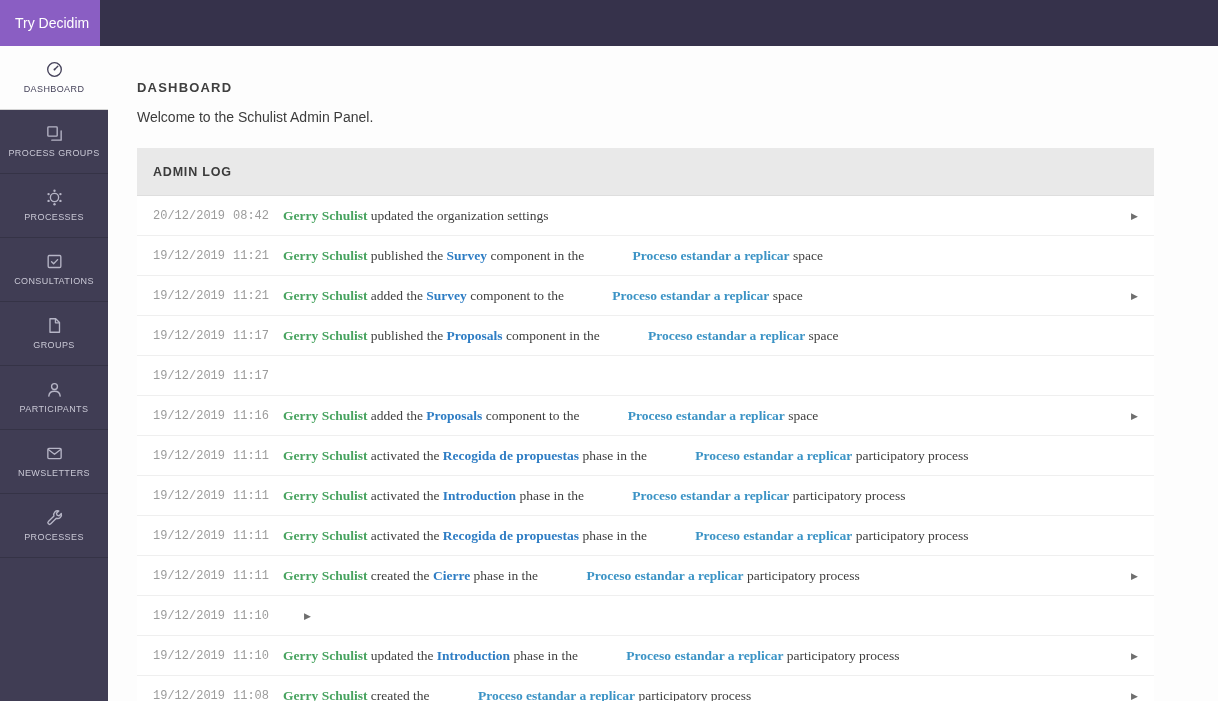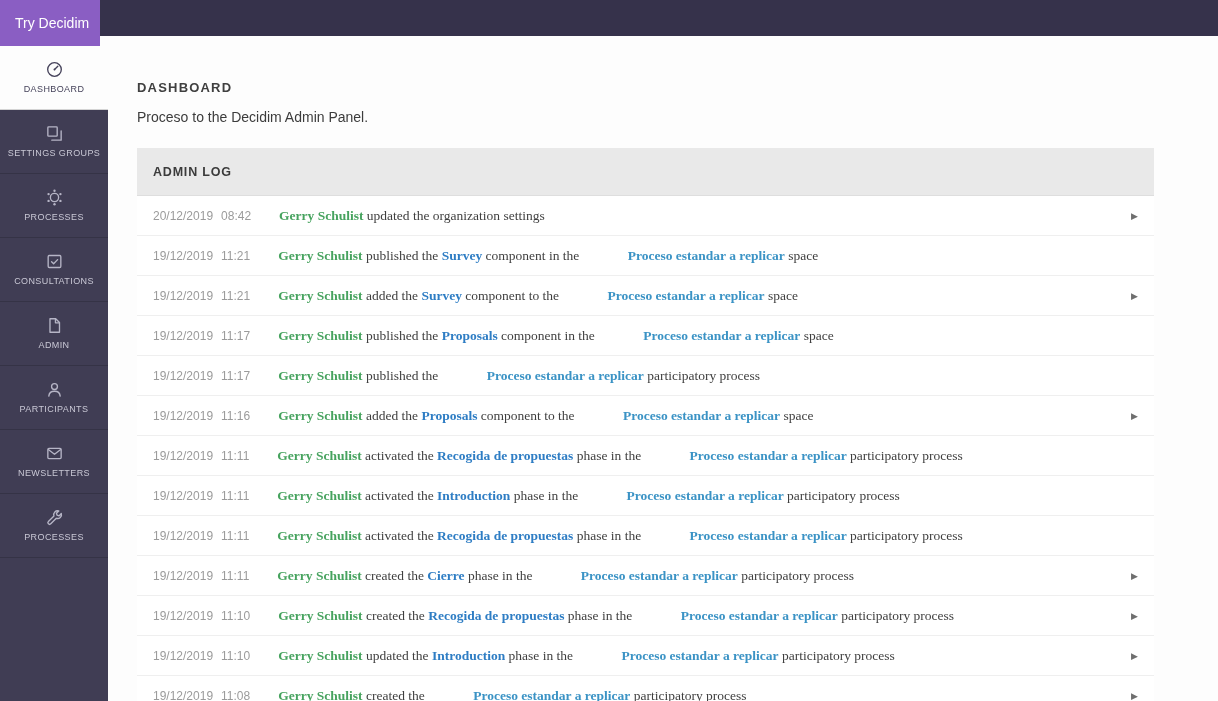--- a/index.html
+++ b/index.html
@@ -6,21 +6,21 @@
   :root{
     --brand-bg:#8a5ec3; --topbar-bg:#36324b; --sidebar-bg:#403d54;
     --user-link:#47a35f; --resource-link:#2e7dc4; --space-link:#3b93c5;
   }
   html,body{
     width:1218px; height:701px; overflow:hidden;
     font-family:"Liberation Sans", sans-serif;
     background:#fdfdfd; position:relative;
   }
   
-  .topbar{ position:absolute; top:0; left:0; width:1218px; height:36px; background:var(--topbar-bg); z-index:5; }
+  .topbar{ position:absolute; top:0; left:0; width:1218px; height:46px; background:var(--topbar-bg); z-index:5; }
   .brand{
     position:absolute; left:0; top:0; width:100px; height:46px;
     background:var(--brand-bg); color:#fff; font-size:14px;
     display:flex; align-items:center; padding-left:15px; cursor:pointer;
   }
   
   .sidebar{ position:absolute; top:46px; left:0; width:108px; height:655px; background:var(--sidebar-bg); z-index:4; }
   .side-item{
     display:flex; flex-direction:column; align-items:center; justify-content:center;
     height:64px; border-bottom:1px solid rgba(0,0,0,0.16);
@@ -46,21 +46,21 @@
     height:48px; display:flex; align-items:center; padding:9px 16px;
     background:#e9e9e9; border-bottom:1px solid #dedede;
   }
   .card-title{ font-size:12.5px; font-weight:700; letter-spacing:0.8px; color:#3b3b3b; }
   .log-list{ list-style:none; }
   .log-row{
     display:flex; align-items:center; height:40px; padding:0 16px;
     border-bottom:1px solid #efefef; background:#fff;
     font-size:13.5px; color:#3f3f3f; white-space:nowrap;
   }
-  .log-dates{ font-family:Liberation Sans, sans-serif; font-size:12px; color:#9b9b9b; margin-right:28px; }
+  .log-dates{ font-family:Liberation Mono, monospace; font-size:12px; color:#9b9b9b; margin-right:14px; }
   .log-time{ margin-left:8px; }
   .log-text{ flex:1; overflow:hidden;font-family:Liberation Serif, serif; }
   .user-link{ color:var(--user-link); font-weight:700; cursor:pointer; text-decoration:none; }
   .res-link{ color:var(--resource-link); font-weight:700; cursor:pointer; text-decoration:none; }
   .space-link{ color:var(--space-link); font-weight:700; cursor:pointer; text-decoration:none;padding-left:45px; }
   .log-arrow{
     width:16px; text-align:right; margin-left:12px; color:#6e6e6e;
     font-size:9px; line-height:40px; cursor:pointer; user-select:none;
   }
   .log-arrow.empty{ cursor:default; }
@@ -84,21 +84,21 @@
         </span>
         <span class="side-label">DASHBOARD</span>
       </a>
       <a class="side-item">
         <span class="side-icon">
           <svg viewBox="0 0 24 24" fill="none" stroke="currentColor" stroke-width="1.7" stroke-linecap="round" stroke-linejoin="round">
             <rect x="3.6" y="3.6" width="11.8" height="11.8" rx="1"></rect>
             <path d="M20.4 8.6v11.8H8.6"></path>
           </svg>
         </span>
-        <span class="side-label">SETTINGS GROUPS</span>
+        <span class="side-label">PROCESS GROUPS</span>
       </a>
       <a class="side-item">
         <span class="side-icon">
           <svg viewBox="0 0 24 24" fill="none" stroke="currentColor" stroke-width="1.7" stroke-linecap="round" stroke-linejoin="round">
             <circle cx="12" cy="12" r="5.2"></circle>
             <circle cx="12" cy="3.4" r="1.5" fill="currentColor" stroke="none"></circle>
             <circle cx="19.5" cy="7.7" r="1.5" fill="currentColor" stroke="none"></circle>
             <circle cx="19.5" cy="16.3" r="1.5" fill="currentColor" stroke="none"></circle>
             <circle cx="12" cy="20.6" r="1.5" fill="currentColor" stroke="none"></circle>
             <circle cx="4.5" cy="16.3" r="1.5" fill="currentColor" stroke="none"></circle>
@@ -116,21 +116,21 @@
         </span>
         <span class="side-label">CONSULTATIONS</span>
       </a>
       <a class="side-item">
         <span class="side-icon">
           <svg viewBox="0 0 24 24" fill="none" stroke="currentColor" stroke-width="1.7" stroke-linecap="round" stroke-linejoin="round">
             <path d="M6.3 3.5h7.2l4.8 4.8v12.2H6.3z"></path>
             <path d="M13.2 3.8v4.8H18"></path>
           </svg>
         </span>
-        <span class="side-label">ADMIN</span>
+        <span class="side-label">GROUPS</span>
       </a>
       <a class="side-item">
         <span class="side-icon">
           <svg viewBox="0 0 24 24" fill="none" stroke="currentColor" stroke-width="1.7" stroke-linecap="round" stroke-linejoin="round">
             <circle cx="12" cy="8.3" r="3.7"></circle>
             <path d="M4.8 20.3c.4-4 3.4-6.1 7.2-6.1s6.8 2.1 7.2 6.1"></path>
           </svg>
         </span>
         <span class="side-label">PARTICIPANTS</span>
       </a>
@@ -148,21 +148,21 @@
           <svg viewBox="0 0 24 24" fill="none" stroke="currentColor" stroke-width="1.7" stroke-linecap="round" stroke-linejoin="round">
             <path d="M20.6 6.9a4.9 4.9 0 0 1-6.3 6.1l-7 7a2.1 2.1 0 0 1-3-3l7-7a4.9 4.9 0 0 1 6.1-6.3l-3 3 .9 2.4 2.4.9z"></path>
           </svg>
         </span>
         <span class="side-label">PROCESSES</span>
       </a>
     </nav>
 
   <main class="main">
     <h1 class="page-title">DASHBOARD</h1>
-    <p class="welcome">Proceso to the Decidim Admin Panel.</p>
+    <p class="welcome">Welcome to the Schulist Admin Panel.</p>
 
     <section class="card">
       <div class="card-header">
         <span class="card-title">ADMIN LOG</span>
       </div>
       <ul class="log-list" id="log-list">
           <li class="log-row">
             <span class="log-dates"><span>20/12/2019</span><span class="log-time">08:42</span></span>
             <span class="log-text"><a class="user-link">Gerry Schulist</a><span class="seg"> updated the organization settings</span></span>
             <span class="log-arrow">▶</span>
@@ -177,21 +177,20 @@
             <span class="log-text"><a class="user-link">Gerry Schulist</a><span class="seg"> added the </span><a class="res-link">Survey</a><span class="seg"> component to the </span><a class="space-link">Proceso estandar a replicar</a><span class="seg"> space</span></span>
             <span class="log-arrow">▶</span>
           </li>
           <li class="log-row">
             <span class="log-dates"><span>19/12/2019</span><span class="log-time">11:17</span></span>
             <span class="log-text"><a class="user-link">Gerry Schulist</a><span class="seg"> published the </span><a class="res-link">Proposals</a><span class="seg"> component in the </span><a class="space-link">Proceso estandar a replicar</a><span class="seg"> space</span></span>
             <span class="log-arrow empty"></span>
           </li>
           <li class="log-row">
             <span class="log-dates"><span>19/12/2019</span><span class="log-time">11:17</span></span>
-            <span class="log-text"><a class="user-link">Gerry Schulist</a><span class="seg"> published the </span><a class="space-link">Proceso estandar a replicar</a><span class="seg"> participatory process</span></span>
             <span class="log-arrow empty"></span>
           </li>
           <li class="log-row">
             <span class="log-dates"><span>19/12/2019</span><span class="log-time">11:16</span></span>
             <span class="log-text"><a class="user-link">Gerry Schulist</a><span class="seg"> added the </span><a class="res-link">Proposals</a><span class="seg"> component to the </span><a class="space-link">Proceso estandar a replicar</a><span class="seg"> space</span></span>
             <span class="log-arrow">▶</span>
           </li>
           <li class="log-row">
             <span class="log-dates"><span>19/12/2019</span><span class="log-time">11:11</span></span>
             <span class="log-text"><a class="user-link">Gerry Schulist</a><span class="seg"> activated the </span><a class="res-link">Recogida de propuestas</a><span class="seg"> phase in the </span><a class="space-link">Proceso estandar a replicar</a><span class="seg"> participatory process</span></span>
@@ -207,21 +206,20 @@
             <span class="log-text"><a class="user-link">Gerry Schulist</a><span class="seg"> activated the </span><a class="res-link">Recogida de propuestas</a><span class="seg"> phase in the </span><a class="space-link">Proceso estandar a replicar</a><span class="seg"> participatory process</span></span>
             <span class="log-arrow empty"></span>
           </li>
           <li class="log-row">
             <span class="log-dates"><span>19/12/2019</span><span class="log-time">11:11</span></span>
             <span class="log-text"><a class="user-link">Gerry Schulist</a><span class="seg"> created the </span><a class="res-link">Cierre</a><span class="seg"> phase in the </span><a class="space-link">Proceso estandar a replicar</a><span class="seg"> participatory process</span></span>
             <span class="log-arrow">▶</span>
           </li>
           <li class="log-row">
             <span class="log-dates"><span>19/12/2019</span><span class="log-time">11:10</span></span>
-            <span class="log-text"><a class="user-link">Gerry Schulist</a><span class="seg"> created the </span><a class="res-link">Recogida de propuestas</a><span class="seg"> phase in the </span><a class="space-link">Proceso estandar a replicar</a><span class="seg"> participatory process</span></span>
             <span class="log-arrow">▶</span>
           </li>
           <li class="log-row">
             <span class="log-dates"><span>19/12/2019</span><span class="log-time">11:10</span></span>
             <span class="log-text"><a class="user-link">Gerry Schulist</a><span class="seg"> updated the </span><a class="res-link">Introduction</a><span class="seg"> phase in the </span><a class="space-link">Proceso estandar a replicar</a><span class="seg"> participatory process</span></span>
             <span class="log-arrow">▶</span>
           </li>
           <li class="log-row">
             <span class="log-dates"><span>19/12/2019</span><span class="log-time">11:08</span></span>
             <span class="log-text"><a class="user-link">Gerry Schulist</a><span class="seg"> created the </span><a class="space-link">Proceso estandar a replicar</a><span class="seg"> participatory process</span></span>

